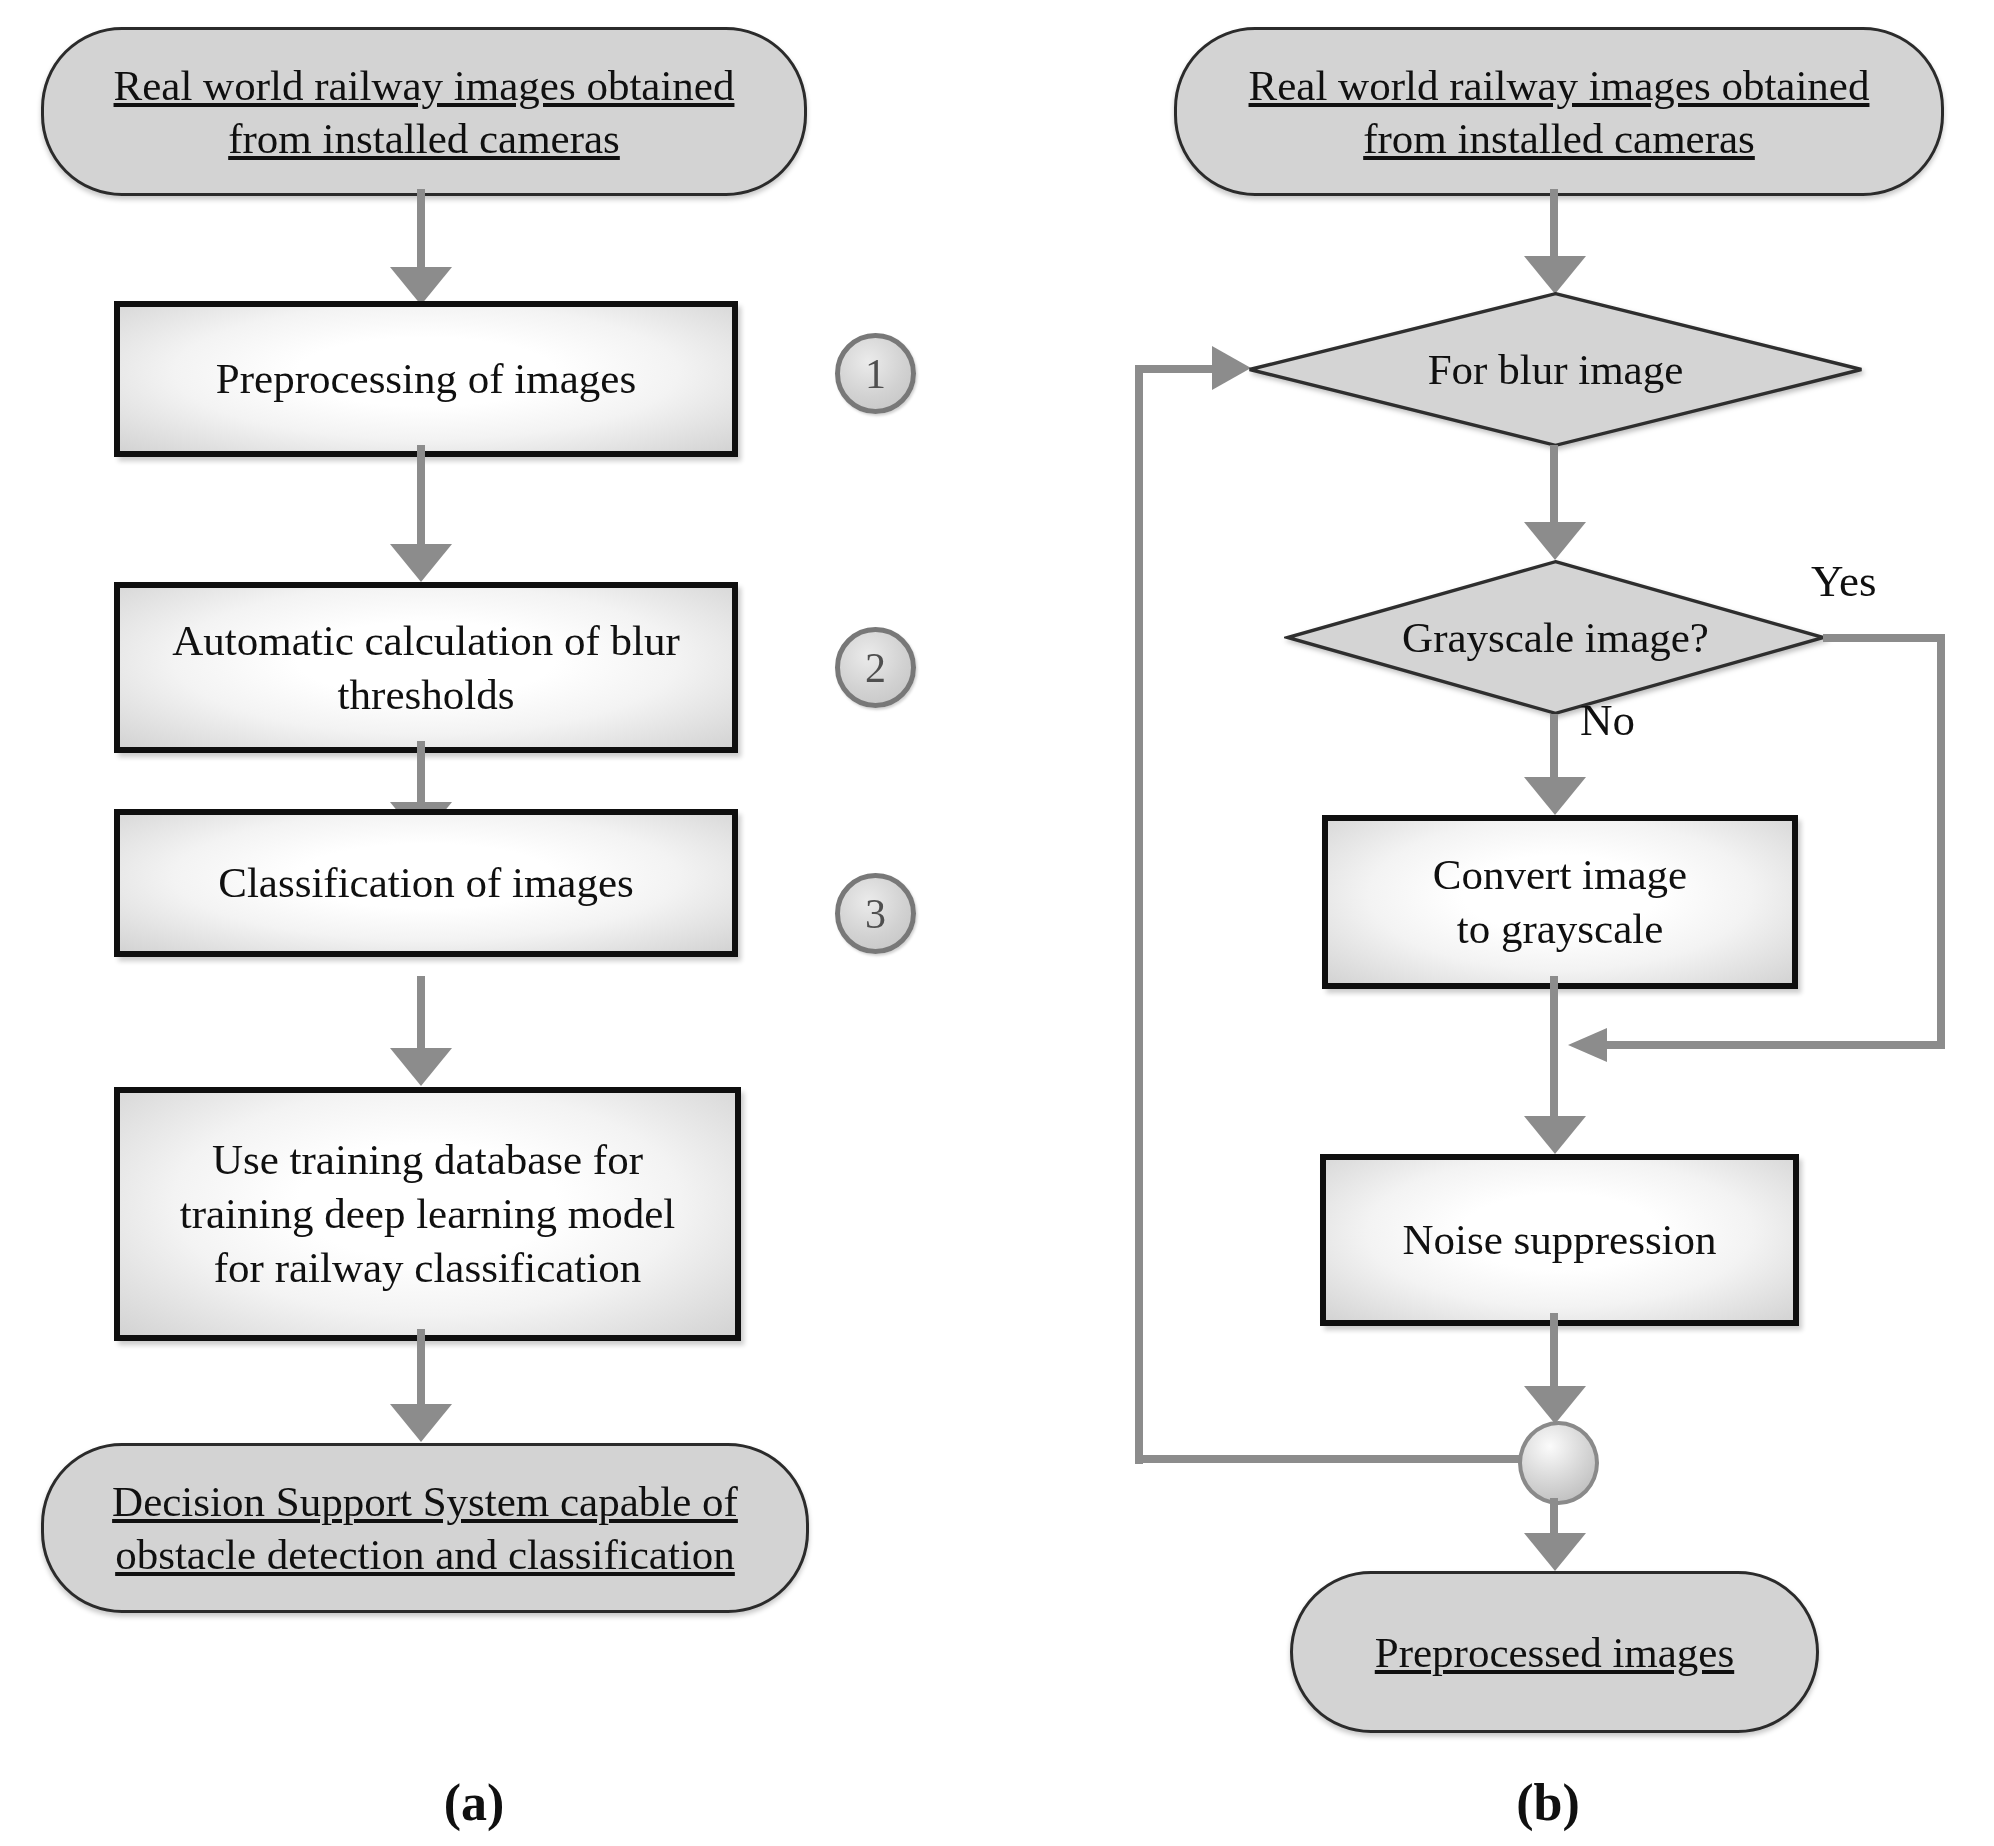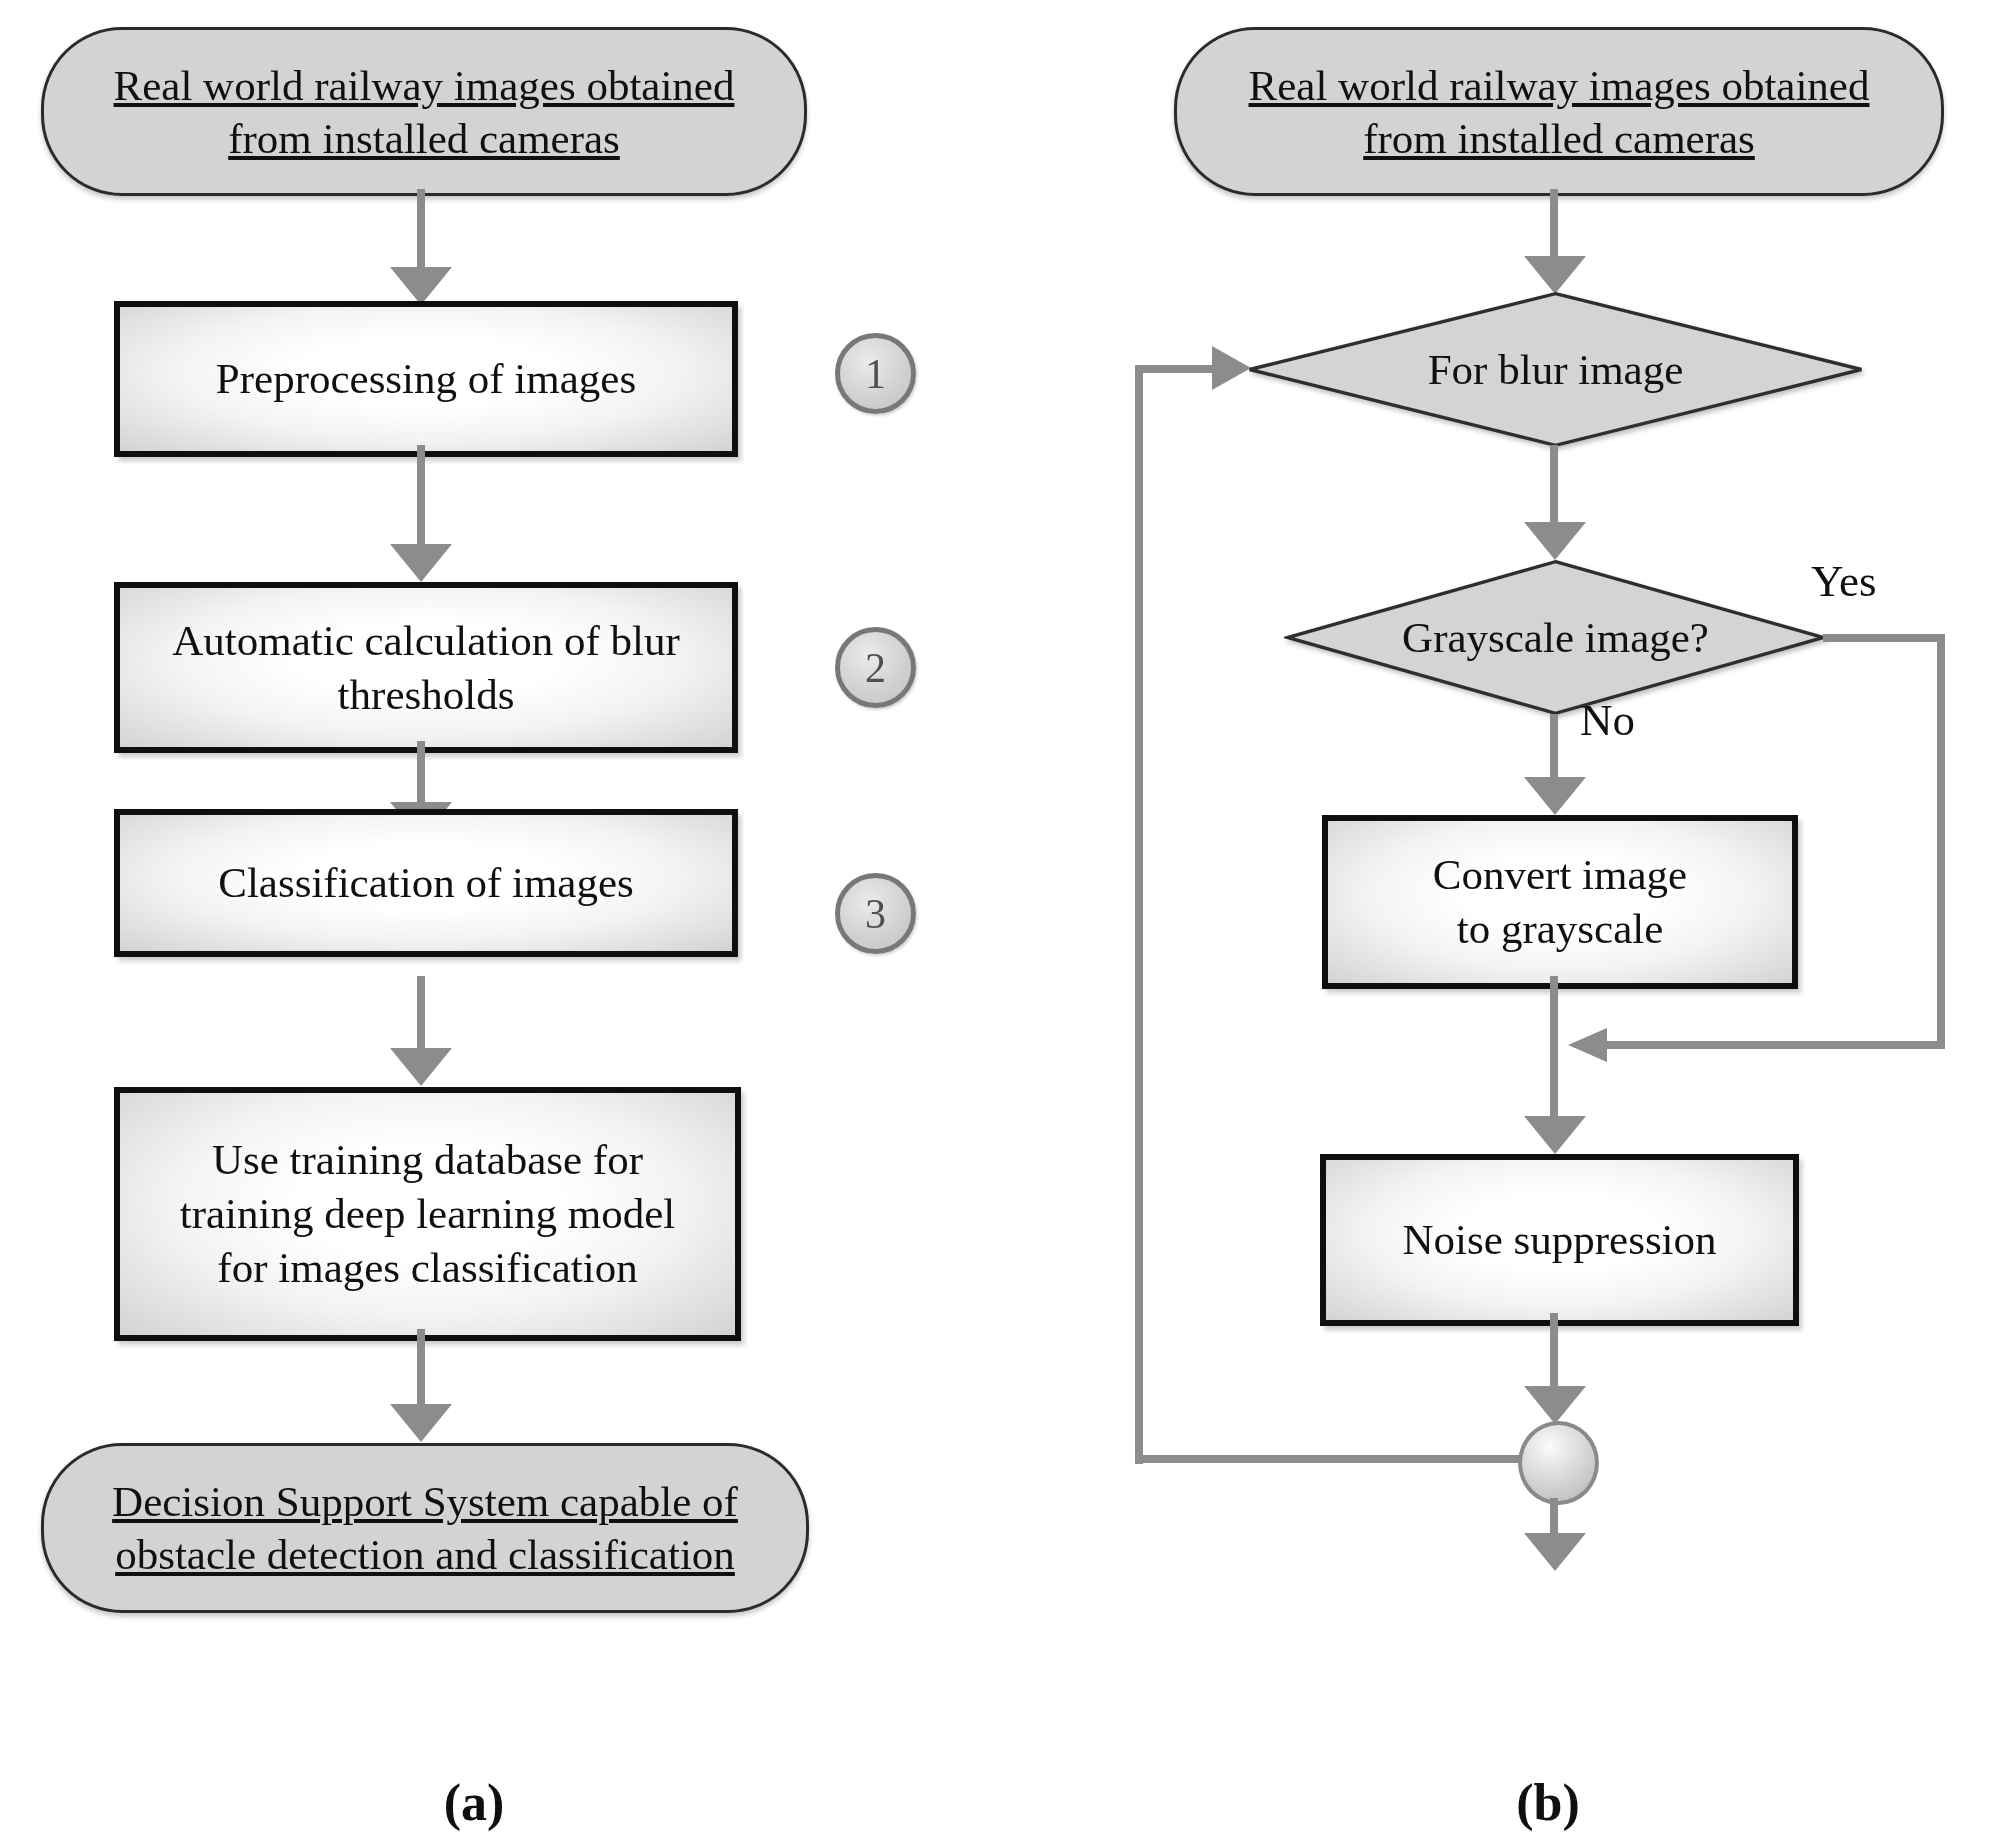--- a/index.html
+++ b/index.html
@@ -103,21 +103,21 @@
   <div class="abs badge" style="left:835px;top:873px;width:71px;height:71px;">
     <span>3</span>
   </div>
 
   <div class="abs vline" style="left:417px;top:976px;height:75px;"></div>
   <div class="abs ah-down" style="left:390px;top:1048px;"></div>
 
   <div class="abs process" style="left:114px;top:1087px;width:615px;height:242px;">
     <div>Use training database for</div>
     <div>training deep learning model</div>
-    <div>for images classification</div>
+    <div>for railway classification</div>
   </div>
 
   <div class="abs vline" style="left:417px;top:1329px;height:78px;"></div>
   <div class="abs ah-down" style="left:390px;top:1404px;"></div>
 
   <div class="abs terminal" style="left:41px;top:1443px;width:762px;height:164px;">
     <div>Decision Support System capable of</div>
     <div>obstacle detection and classification</div>
   </div>
 
@@ -176,17 +176,20 @@
   </div>
 
   <div class="abs vline" style="left:1550px;top:1313px;height:76px;"></div>
   <div class="abs ah-down" style="left:1524px;top:1386px;"></div>
 
   <div class="abs connector" style="left:1518px;top:1421px;width:73px;height:76px;"></div>
 
   <div class="abs vline" style="left:1550px;top:1498px;height:39px;"></div>
   <div class="abs ah-down" style="left:1524px;top:1533px;"></div>
 
+  <div class="abs terminal" style="left:1290px;top:1571px;width:523px;height:156px;">
+    <div>Preprocessed images</div>
+  </div>
 
   <div class="abs panel-label" style="left:1480px;top:1773px;">(b)</div>
 
 </div>
 
 
 </body></html>

